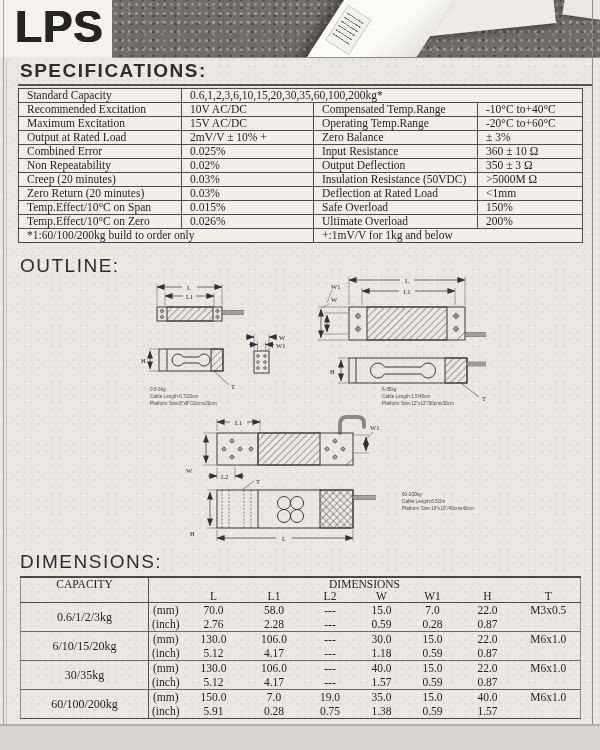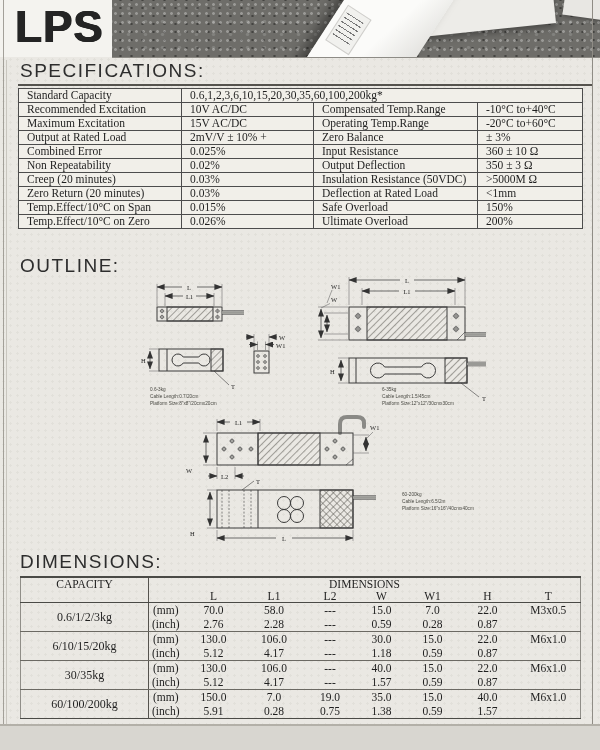--- a/index.html
+++ b/index.html
@@ -80,21 +80,21 @@
   <div class="lps">LPS</div>
   <div class="photo">
     <div class="block"></div>
     <div class="block2"></div>
     <div class="beam">
       <div class="beam-label"></div>
 
     </div>
   </div>
 
-  <div class="h1" style="top:60px;">SPECIFICATIONS:</div>
+  <div class="h1" style="top:60px;font-weight:bold;">SPECIFICATIONS:</div>
   <div class="rule" style="top:84px;"></div>
 
   <table class="spec">
     <colgroup>
         <col style="width:163px">
         <col style="width:132px">
         <col style="width:164px">
         <col style="width:105px">
       </colgroup>
     <tbody>
@@ -148,20 +148,24 @@
       <td>Temp.Effect/10°C on Span</td>
       <td>0.015%</td>
       <td>Safe Overload</td>
       <td>150%</td>
     </tr>
     <tr>
       <td>Temp.Effect/10°C on Zero</td>
       <td>0.026%</td>
       <td>Ultimate Overload</td>
       <td>200%</td>
+    </tr>
+    <tr>
+      <td colspan="2">*1:60/100/200kg build to order only</td>
+      <td colspan="2">+:1mV/V for 1kg and below</td>
     </tr>
   </tbody>
     </table>
 
   <div class="h1" style="top:255px;">OUTLINE:</div>
 
   <svg class="outline-svg" width="570" height="300" viewBox="0 0 570 300">
     <defs>
       <pattern id="h" width="5" height="5" patternUnits="userSpaceOnUse" patternTransform="rotate(45)">
         <path d="M0,0 L0,5" stroke="#55534e" stroke-width="1"></path>

